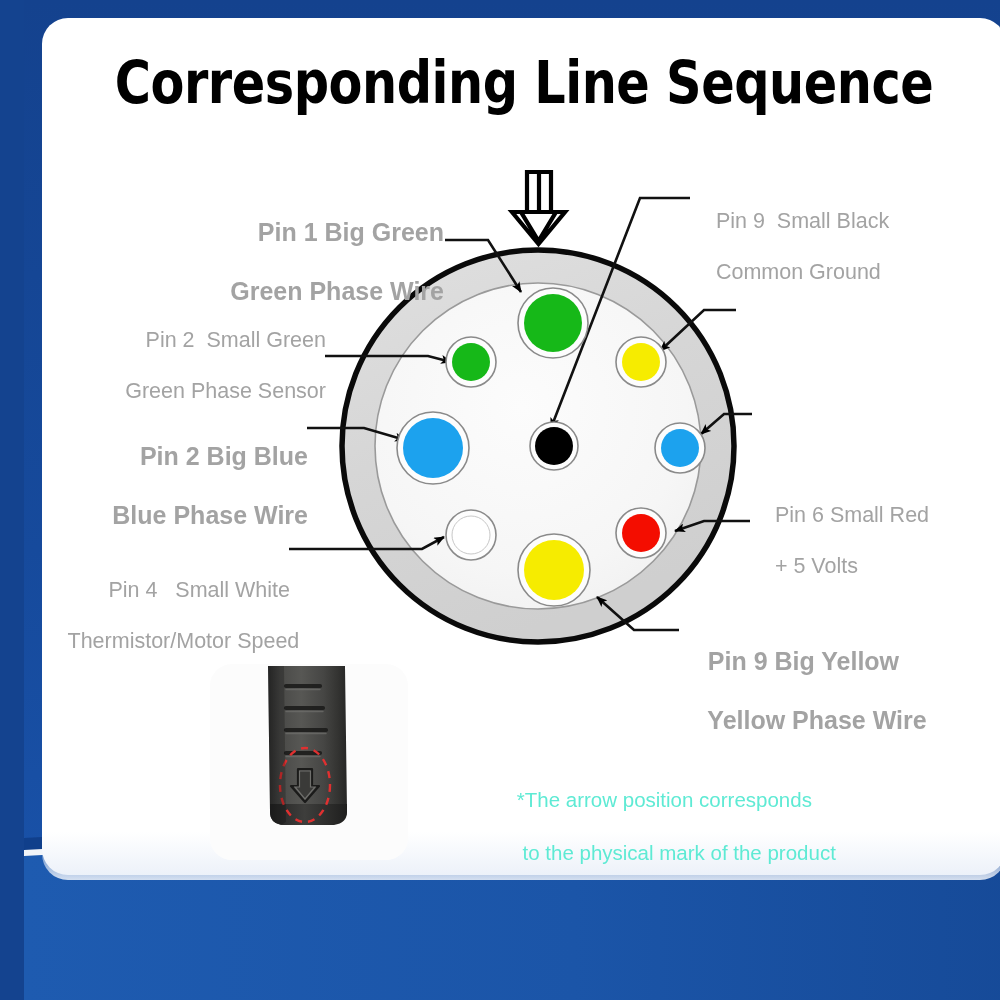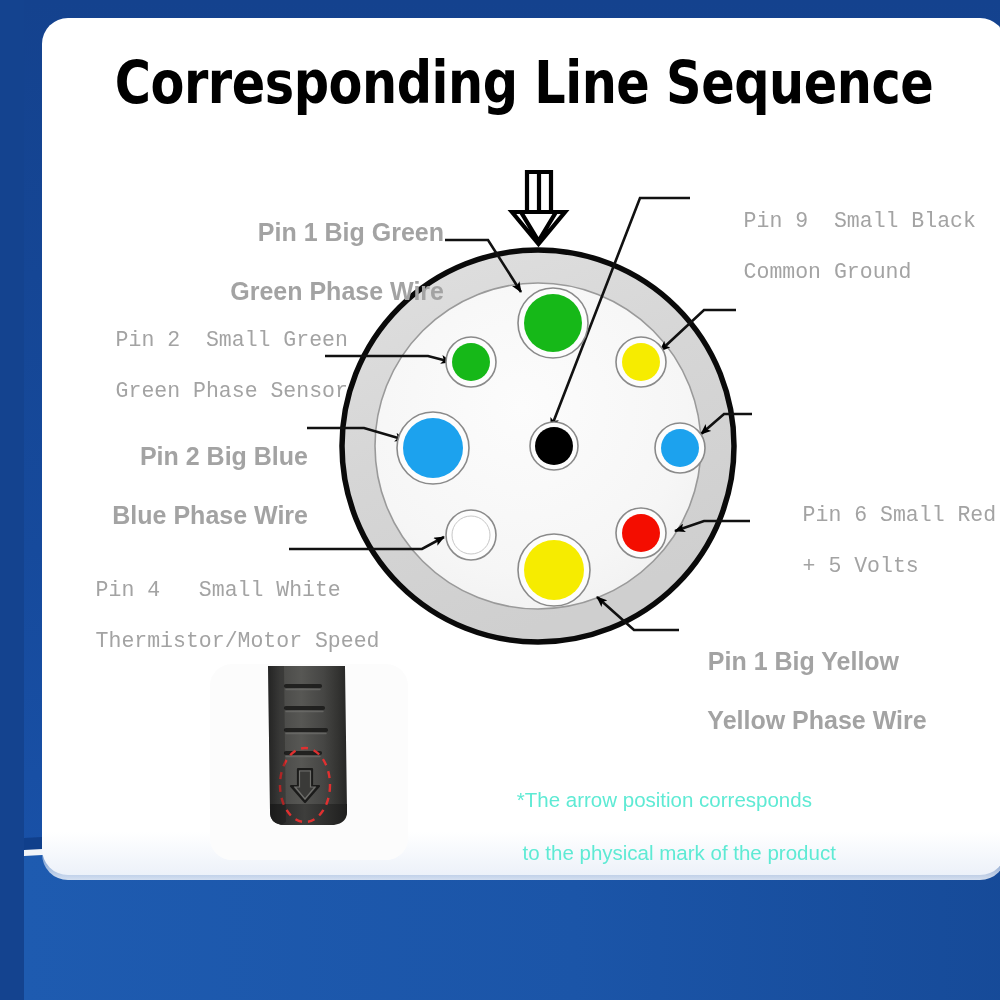--- a/index.html
+++ b/index.html
@@ -35,21 +35,21 @@
 
   
   #diagram{position:absolute;left:0;top:0;width:1000px;height:1000px;}
 
   
   .lbl{
     position:absolute;color:#a3a3a3;
     font-family:"Liberation Sans", sans-serif;
     line-height:1.18;white-space:pre;
   }
-  .lbl.reg{font-size:21.5px;font-weight:400;font-family:Liberation Mono, monospace;}
+  .lbl.reg{font-size:21.5px;font-weight:400;}
   .lbl.bold{font-size:25px;font-weight:bold;}
   .lbl.note{font-size:20.5px;font-weight:400;color:#5eead4;line-height:1.30;}
 
   .r{text-align:right;}
   .l{text-align:left;}
 
   
   .photo{
     position:absolute;left:186px;top:664px;width:198px;height:196px;
     background:#fdfdfd;border-radius:22px;overflow:hidden;
@@ -186,21 +186,21 @@
     <span>Pin 2 Big Blue</span><br>
     <span>Blue Phase Wire</span>
   </div>
 
   <div class="lbl reg r" style="left:20px;top:553px;width:246px;">
     <span>Pin 4   Small White</span><br>
     <span>Thermistor/Motor Speed</span>
   </div>
 
   <div class="lbl bold l" style="left:656px;top:617px;width:320px;">
-    <span>Pin 1 Big Yellow</span><br>
+    <span>Pin 9 Big Yellow</span><br>
     <span>Yellow Phase Wire</span>
   </div>
 
   <div class="lbl reg l" style="left:727px;top:478px;width:260px;">
     <span>Pin 6 Small Red</span><br>
     <span>+ 5 Volts</span>
   </div>
 
 
 

